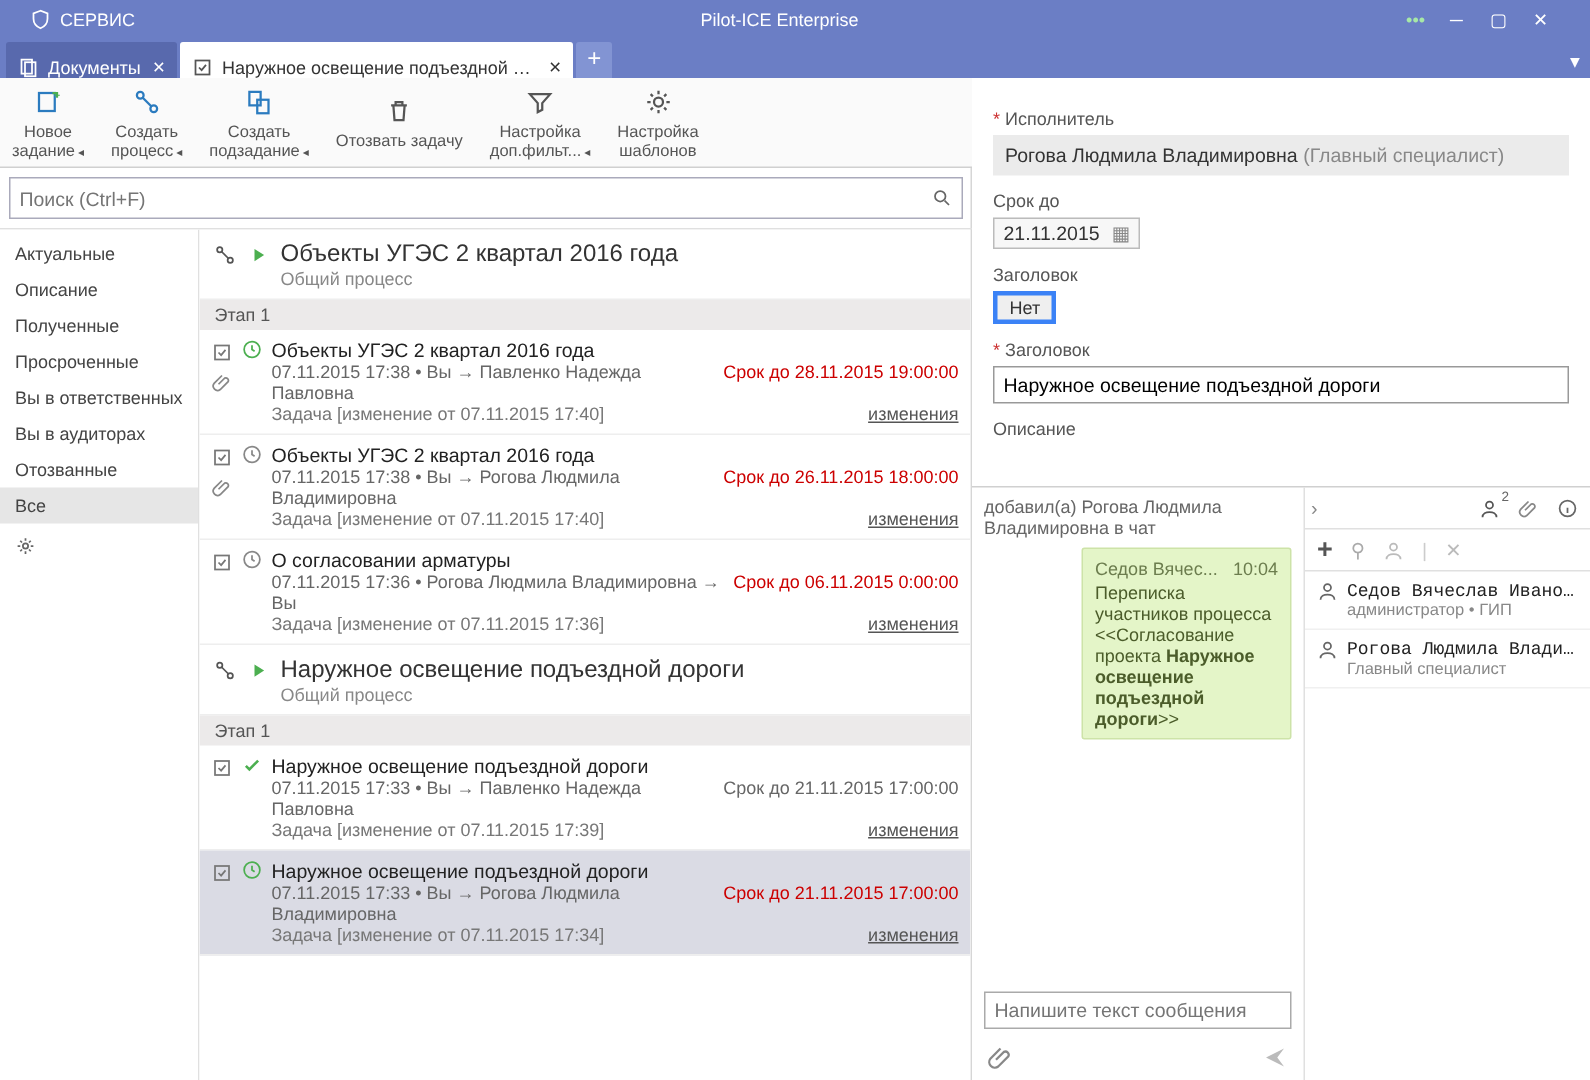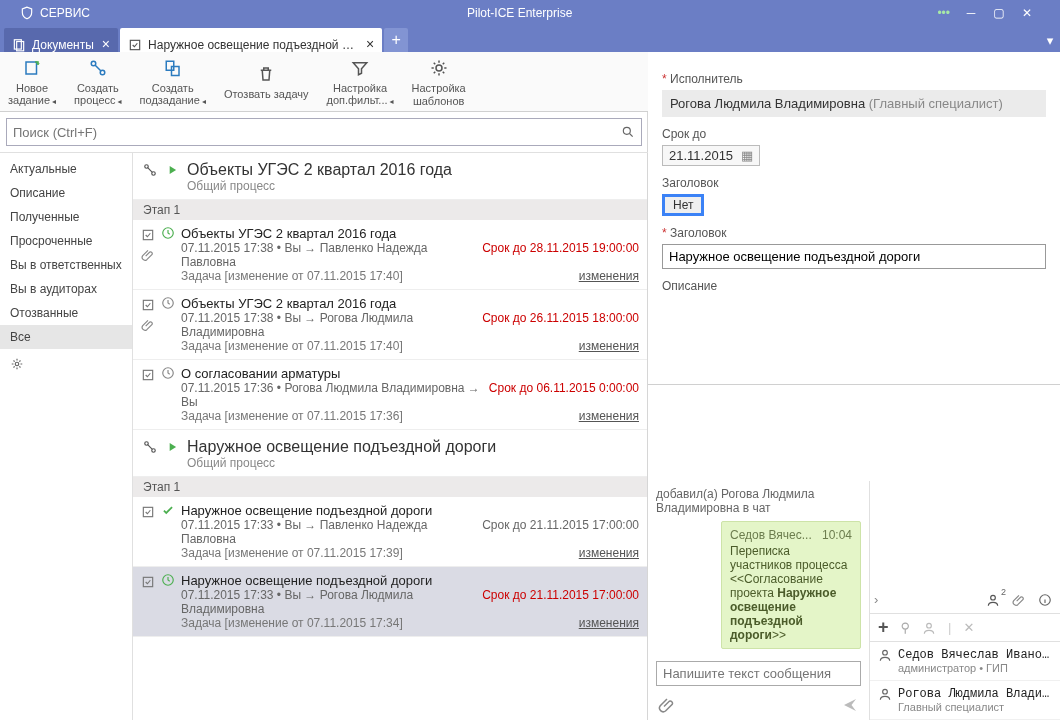--- a/index.html
+++ b/index.html
@@ -73,21 +73,21 @@
 .field-label { margin-top: 10px; font-size: 12px; color: #555; }
 .req::before { content: "* "; color: #c33; }
 .readonly-box { background: #ebebeb; padding: 6px 8px; margin-top: 4px; font-size: 13px; }
 .readonly-box .role { color: #888; }
 .date-box { display: inline-flex; align-items: center; border: 1px solid #bbb; padding: 2px 6px; margin-top: 4px; background: #f7f7f7; }
 .date-box .cal { margin-left: 8px; color: #888; }
 .badge { display: inline-block; border: 3px solid #3b82f6; background: #efefef; padding: 1px 8px; margin-top: 4px; font-size: 12px; }
 .title-input { width: 100%; border: 1px solid #999; padding: 4px 6px; margin-top: 4px; font-size: 13px; }
 
 
-.chat-wrap { display: flex; border-top: 1px solid #d0d0d0; height: 336px; align-items: flex-end; }
+.chat-wrap { display: flex; border-top: 1px solid #d0d0d0; height: 396px; }
 .chat-left { flex: 1; display: flex; flex-direction: column; border-right: 1px solid #e0e0e0; }
 .chat-msgs { flex: 1; overflow: auto; padding: 6px 8px; }
 .sys-msg { font-size: 12px; color: #666; text-align: left; margin-bottom: 6px; }
 .bubble { background: #e4f5c8; border: 1px solid #cde3a8; border-radius: 2px; padding: 6px 8px; width: 140px; margin-left: auto; font-size: 12px; color: #4b5c2a; }
 .bubble .from { display: flex; justify-content: space-between; color: #6c7d4e; margin-bottom: 2px; }
 .bubble .strong { font-weight: bold; }
 .msg-input-row { display: flex; align-items: center; gap: 8px; padding: 6px 8px; }
 .msg-input { flex: 1; border: 1px solid #aaa; padding: 4px 6px; font-size: 13px; }
 .attach-row { display: flex; align-items: center; justify-content: space-between; padding: 4px 10px 6px 10px; color: #888; }
 

